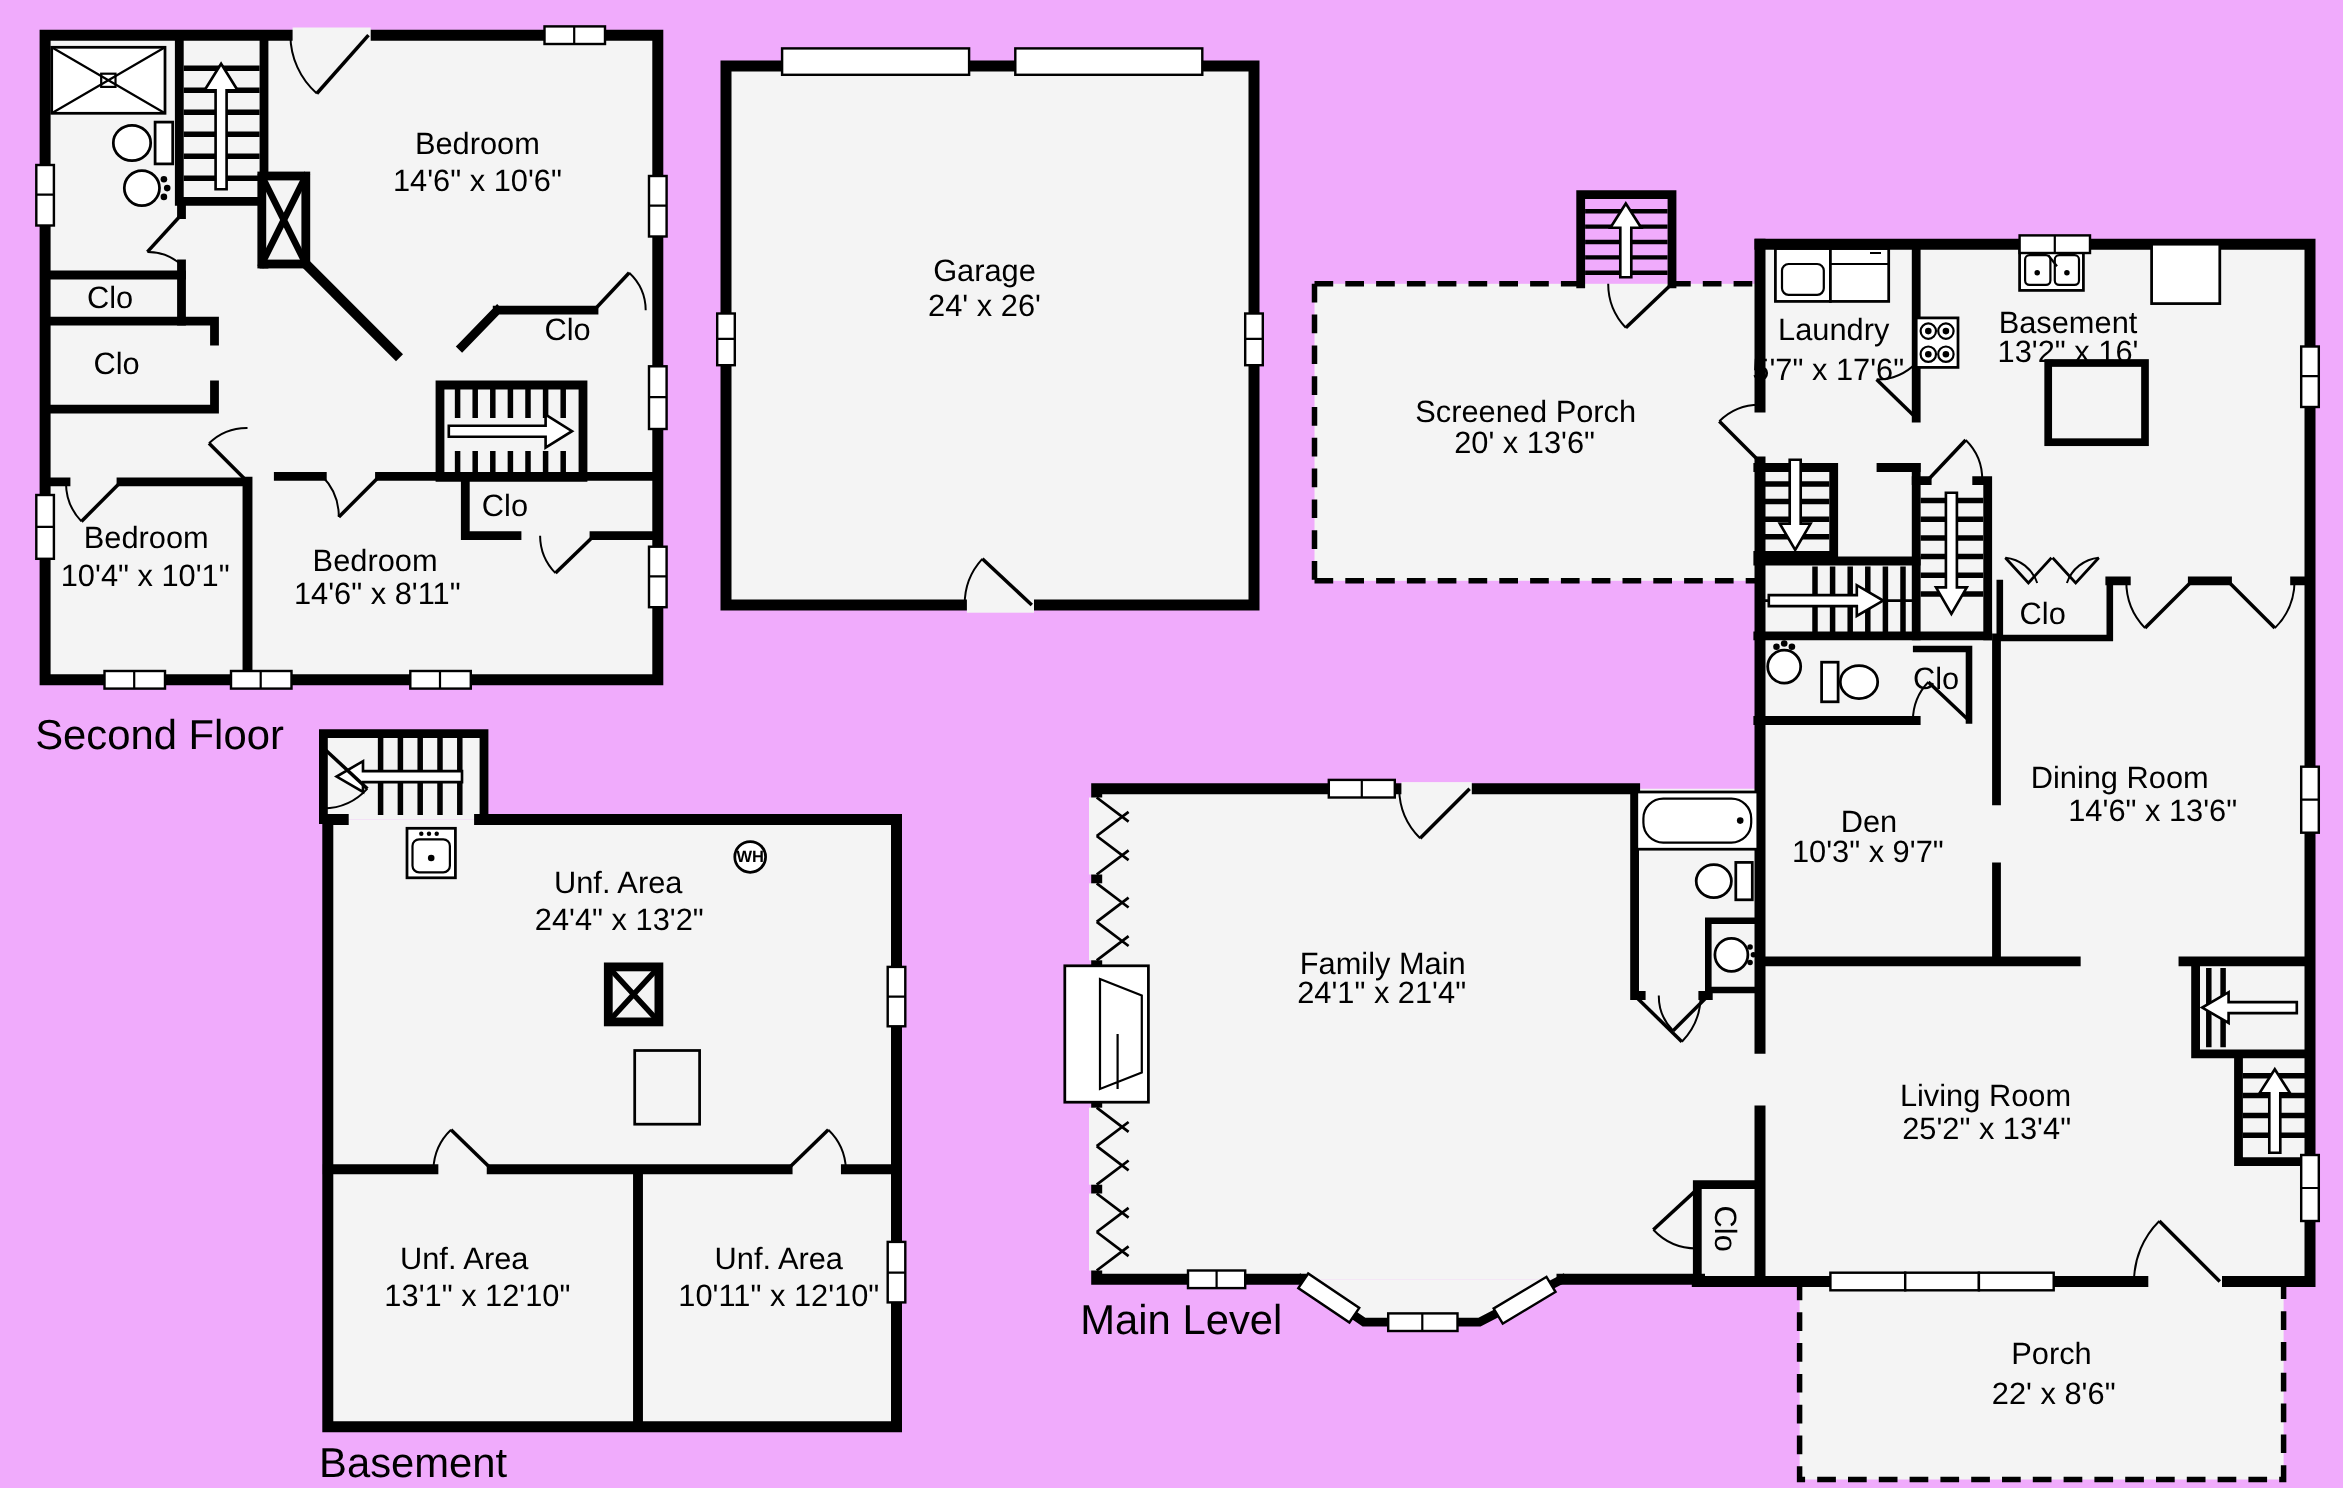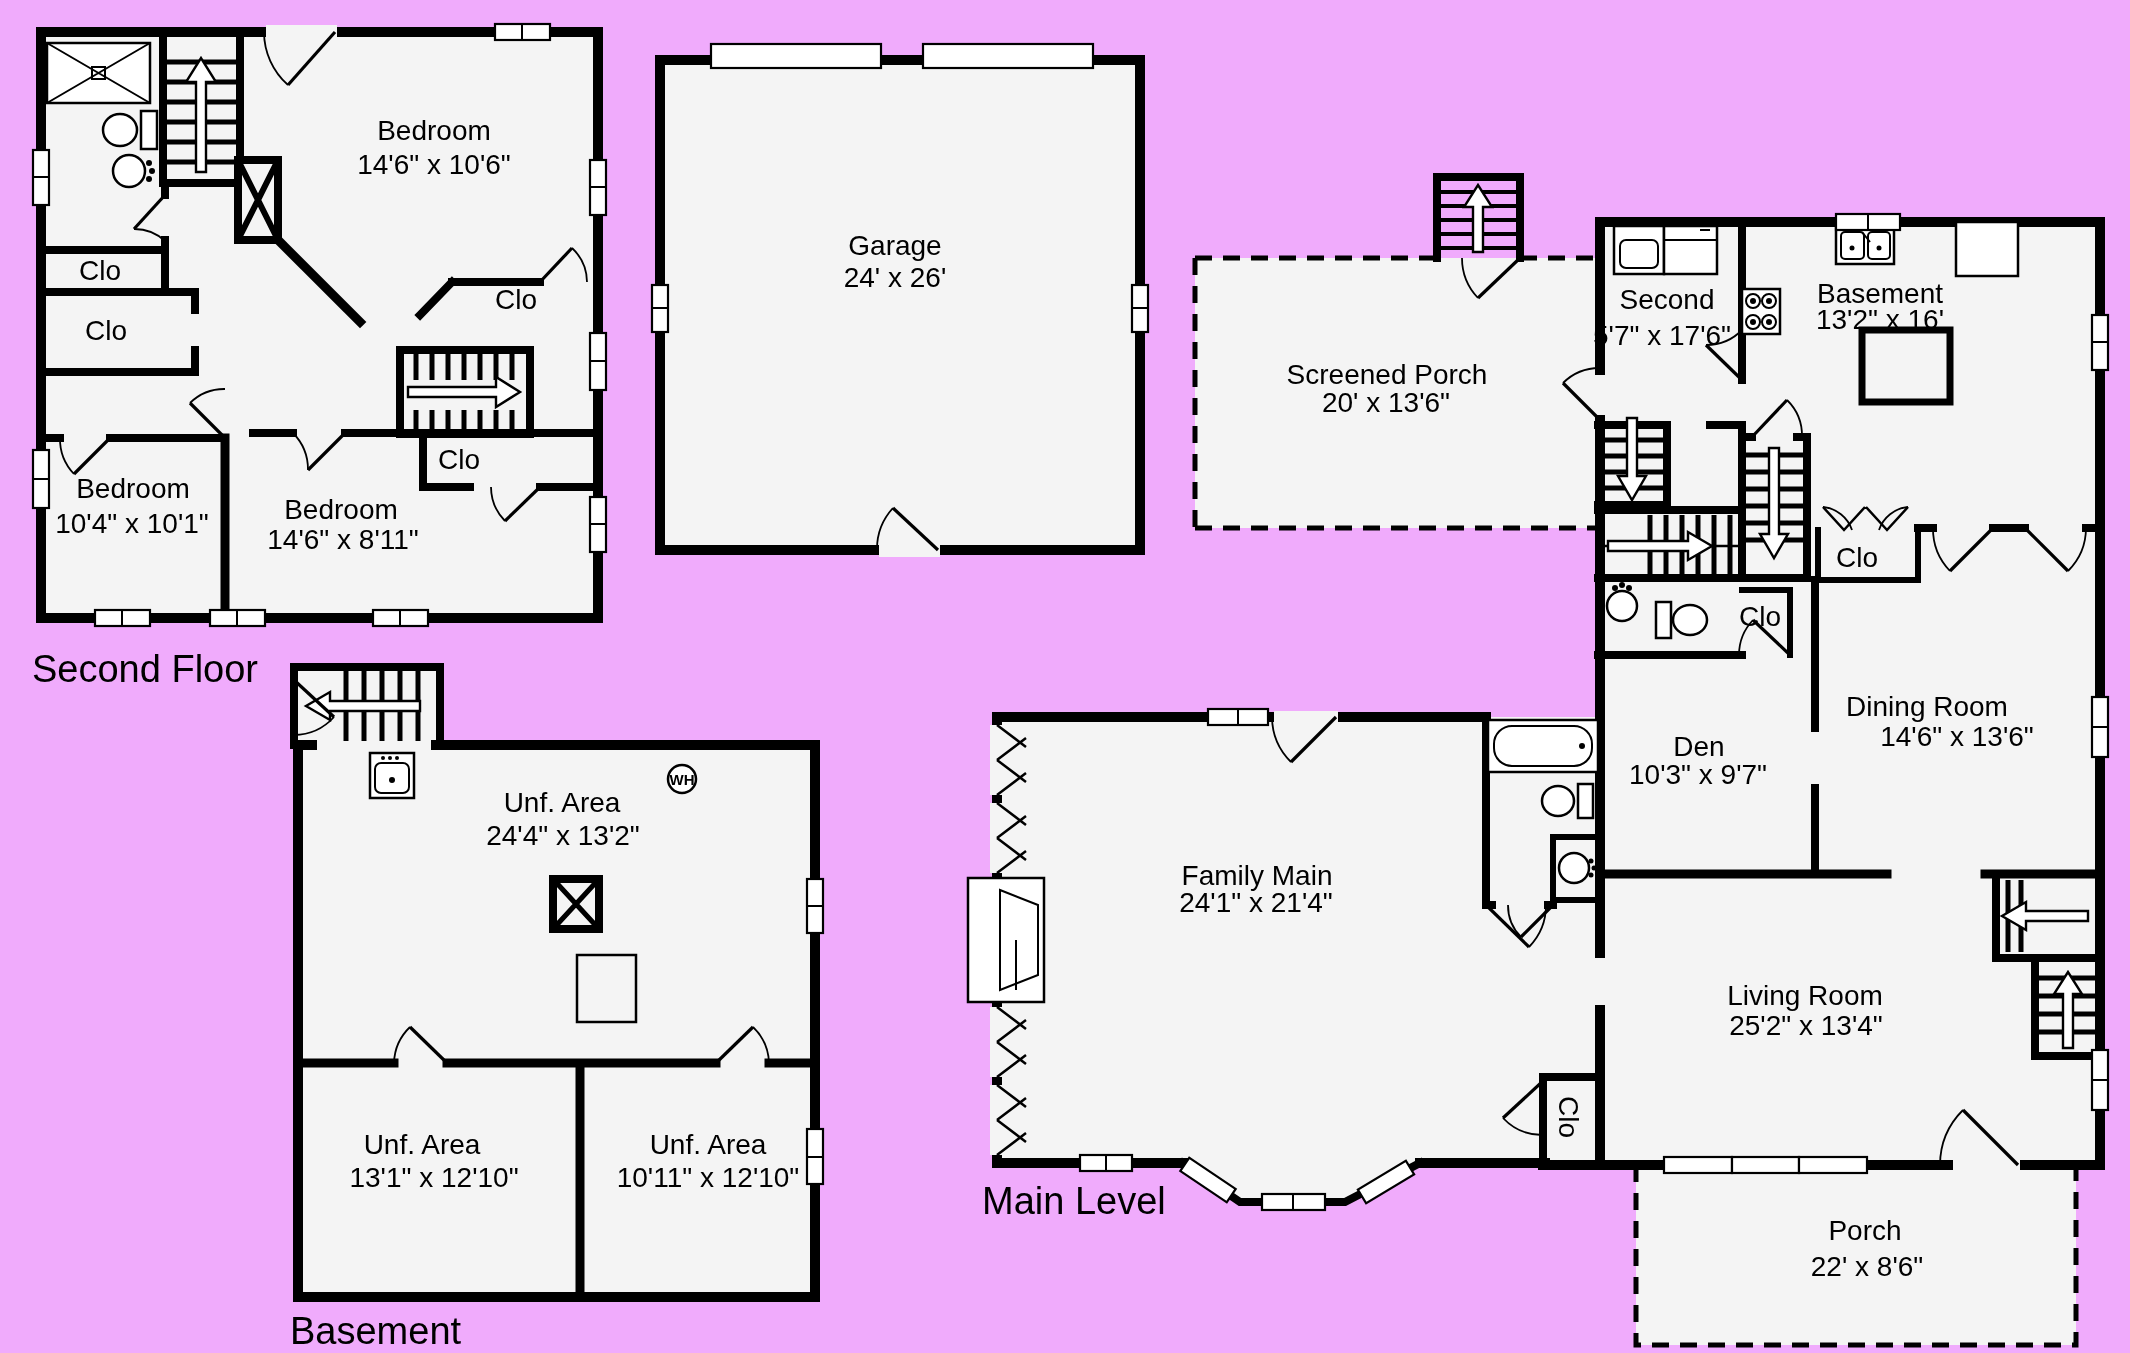--- a/index.html
+++ b/index.html
@@ -353,21 +353,21 @@
   <div class="lbl" style="left:132px;top:524px">10'4" x 10'1"</div>
   <div class="lbl" style="left:341px;top:510px">Bedroom</div>
   <div class="lbl" style="left:343px;top:540px">14'6" x 8'11"</div>
   <div class="cap" style="left:32px;top:648px">Second Floor</div>
 
   <div class="lbl" style="left:895px;top:246px">Garage</div>
   <div class="lbl" style="left:895px;top:278px">24' x 26'</div>
 
   <div class="lbl" style="left:1387px;top:375px">Screened Porch</div>
   <div class="lbl" style="left:1386px;top:403px">20' x 13'6"</div>
-  <div class="lbl" style="left:1667px;top:300px">Second</div>
+  <div class="lbl" style="left:1667px;top:300px">Laundry</div>
   <div class="lbl" style="left:1662px;top:336px">5'7" x 17'6"</div>
   <div class="lbl" style="left:1880px;top:294px">Basement</div>
   <div class="lbl" style="left:1880px;top:320px">13'2" x 16'</div>
   <div class="lbl" style="left:1857px;top:558px">Clo</div>
   <div class="lbl" style="left:1760px;top:617px">Clo</div>
   <div class="lbl" style="left:1699px;top:747px">Den</div>
   <div class="lbl" style="left:1698px;top:775px">10'3" x 9'7"</div>
   <div class="lbl" style="left:1927px;top:707px">Dining Room</div>
   <div class="lbl" style="left:1957px;top:737px">14'6" x 13'6"</div>
   <div class="lbl" style="left:1257px;top:876px">Family Main</div>

